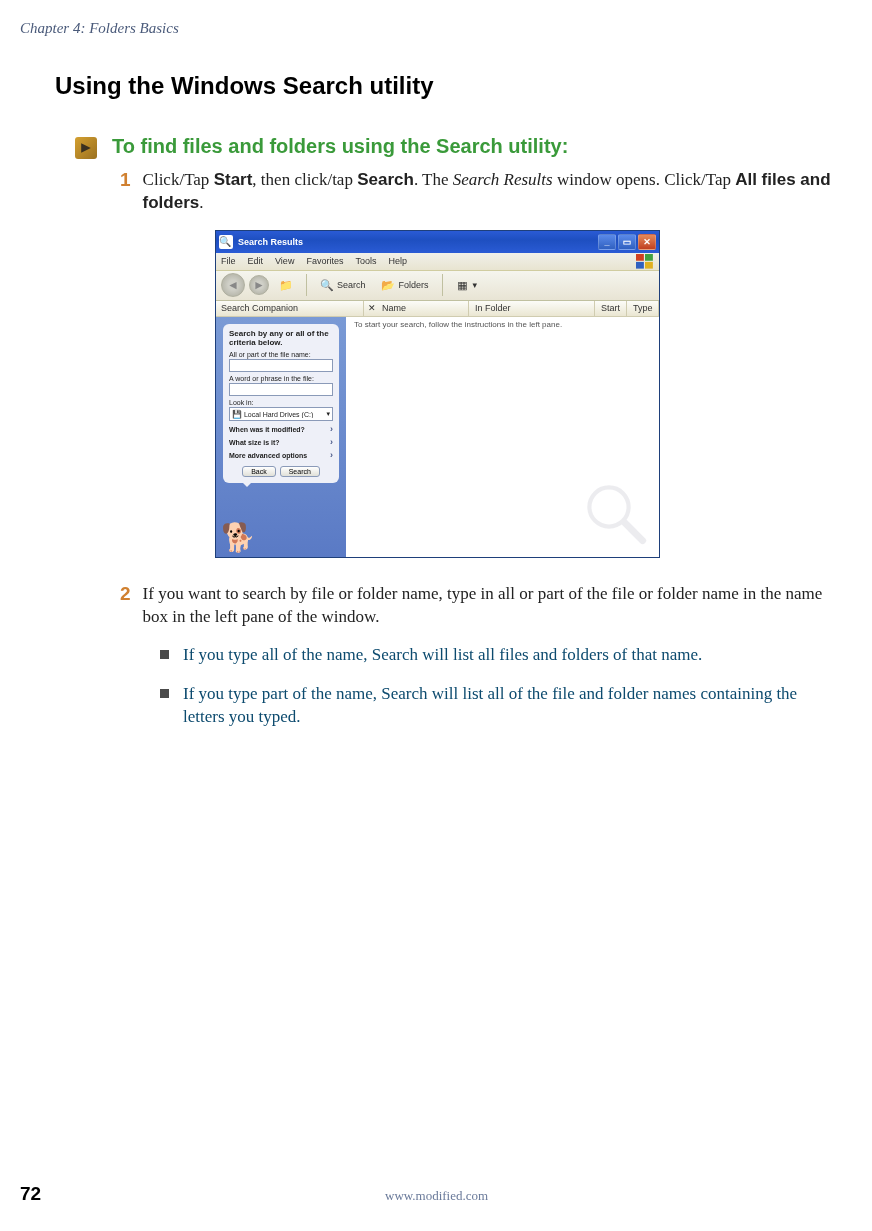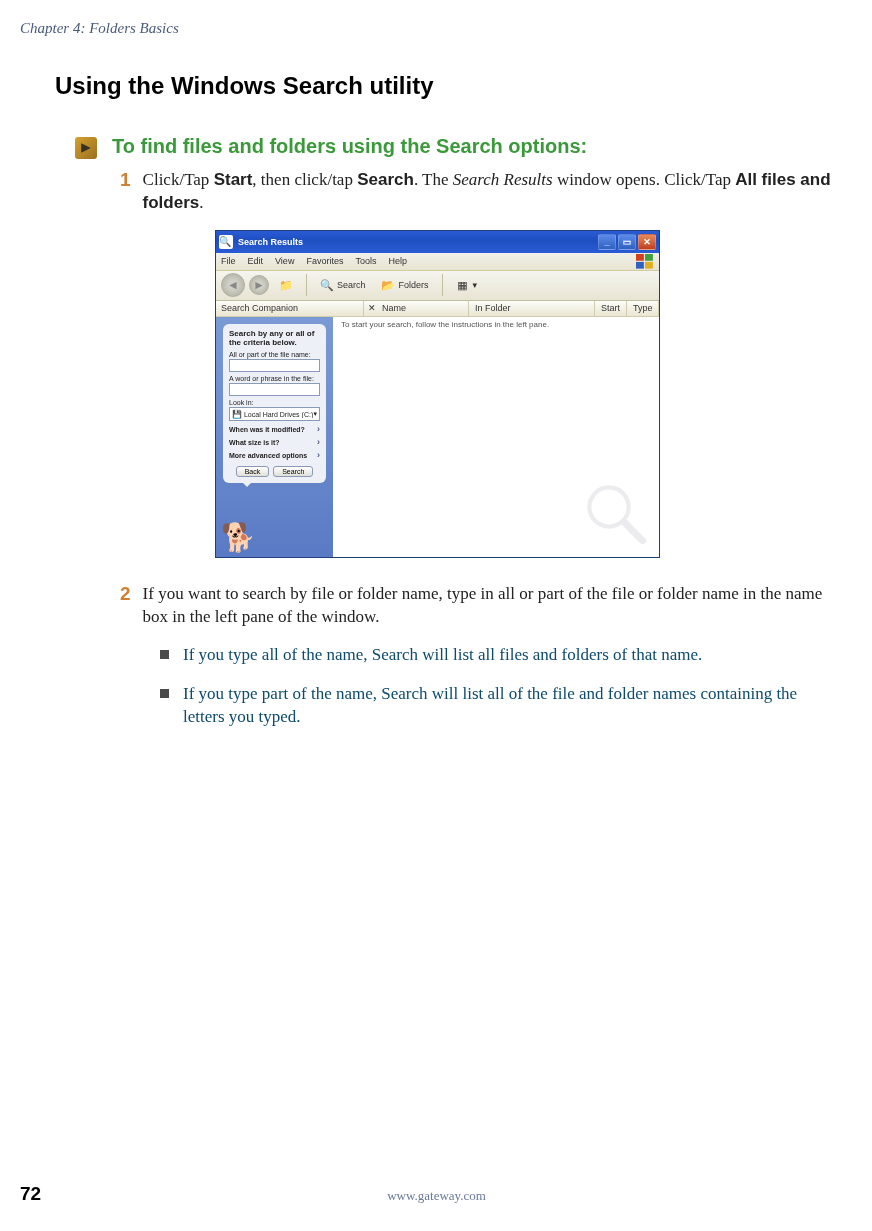--- a/index.html
+++ b/index.html
@@ -141,21 +141,21 @@
   .col.name { width: 105px; }
   .col.folder { flex: 1; }
   .col.size { width: 32px; }
   .col.type { width: 32px; }
   .content-area {
     display: flex;
     height: 240px;
     background: white;
   }
   .search-pane {
-    width: 117px;
+    width: 130px;
     background: linear-gradient(#7a9ad5,#5a7ac5);
     padding: 7px;
     position: relative;
   }
   .balloon {
     background: #eef0f8;
     border-radius: 6px;
     padding: 6px;
     font-size: 8px;
     color: #222;
@@ -249,21 +249,21 @@
 <div class="chapter-header">Chapter 4: Folders Basics</div>
 
 <h1 class="main-title">Using the Windows Search utility</h1>
 
 <div class="procedure-row">
   <div class="arrow-icon">
     <svg viewBox="0 0 10 10">
         <polygon points="1,1 9,5 1,9" fill="#3a3020"></polygon>
       </svg>
   </div>
-  <div class="procedure-title">To find files and folders using the Search options:</div>
+  <div class="procedure-title">To find files and folders using the Search utility:</div>
 </div>
 
 <div class="steps">
   <div class="step">
     <div class="step-num">1</div>
     <div class="step-text">
       <span>Click/Tap </span><span class="bold-sans">Start</span><span>, then click/tap </span><span class="bold-sans">Search</span><span>. The </span><span class="italic">Search Results</span><span> window opens. Click/Tap </span><span class="bold-sans">All files and folders</span><span>.</span>
     </div>
   </div>
 </div>
@@ -382,14 +382,14 @@
     <div class="bullet-text">If you type all of the name, Search will list all files and folders of that name.</div>
   </div>
   <div class="bullet-item">
     <div class="bullet-sq"></div>
     <div class="bullet-text">If you type part of the name, Search will list all of the file and folder names containing the letters you typed.</div>
   </div>
 </div>
 
 <div class="footer">
   <span class="page-num">72</span>
-  <span class="footer-url">www.gateway.com</span>
+  <span class="footer-url">www.modified.com</span>
 </div>
 
 </body></html>

